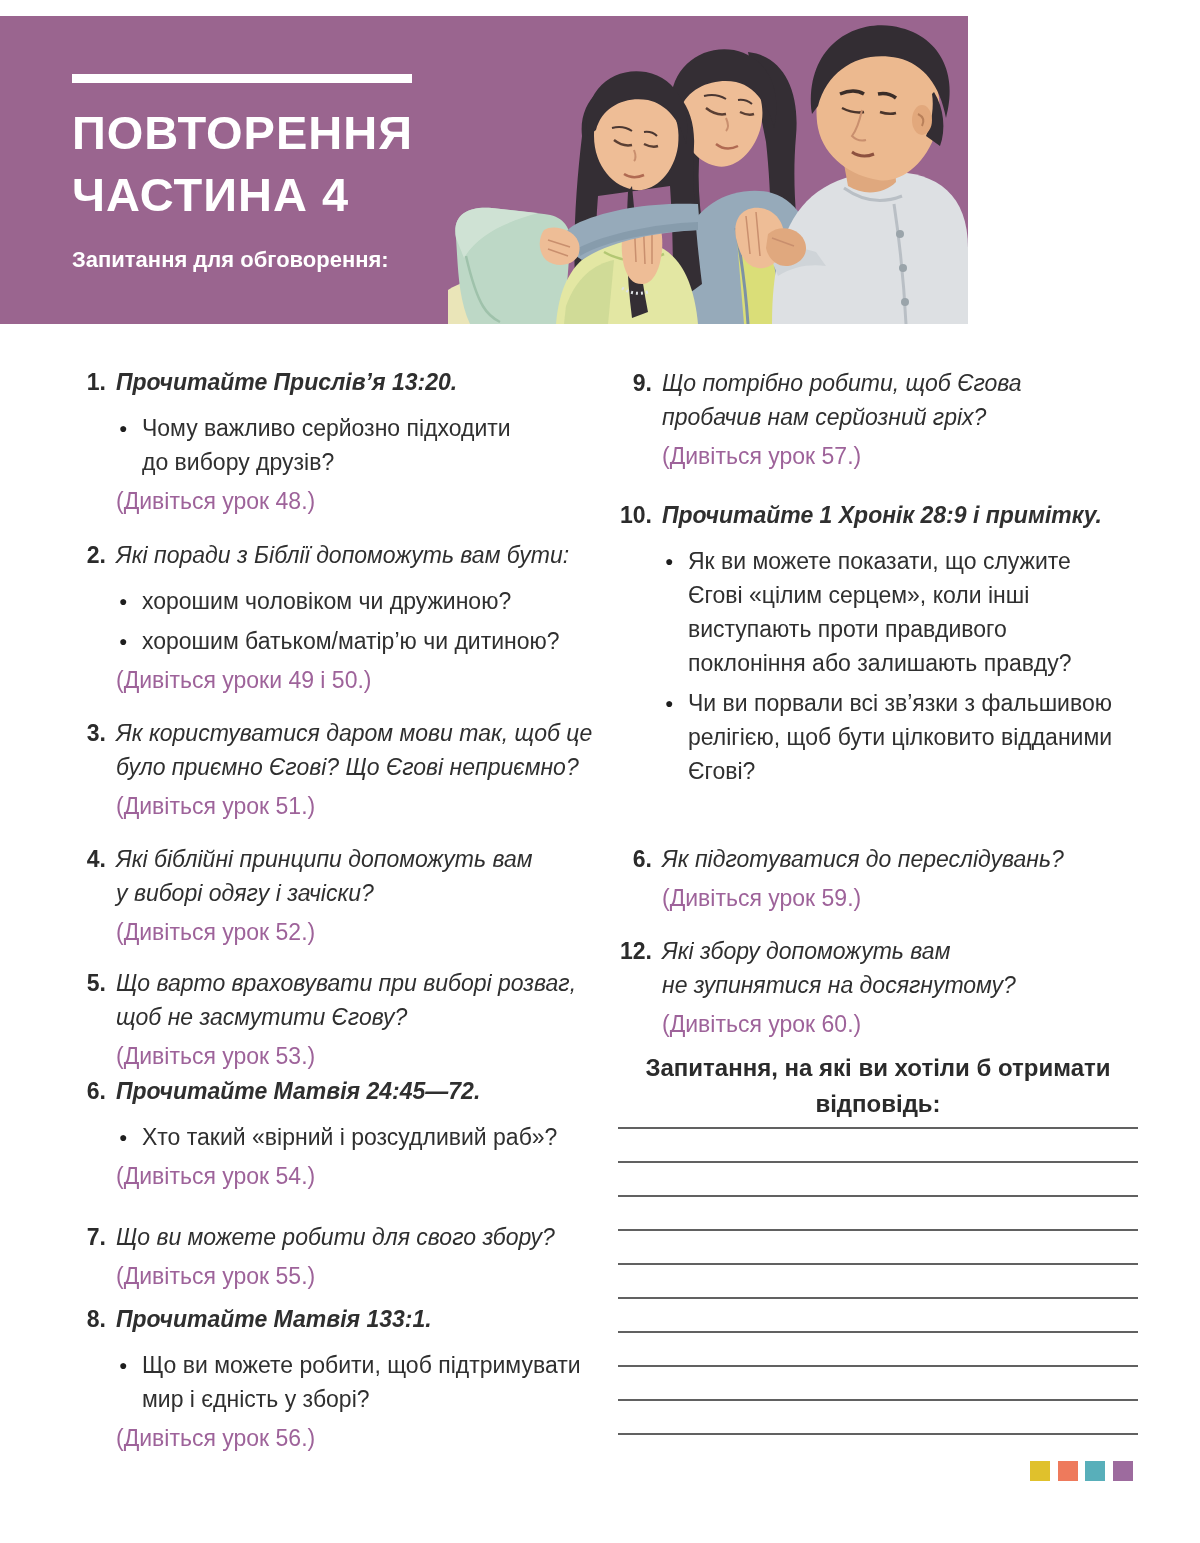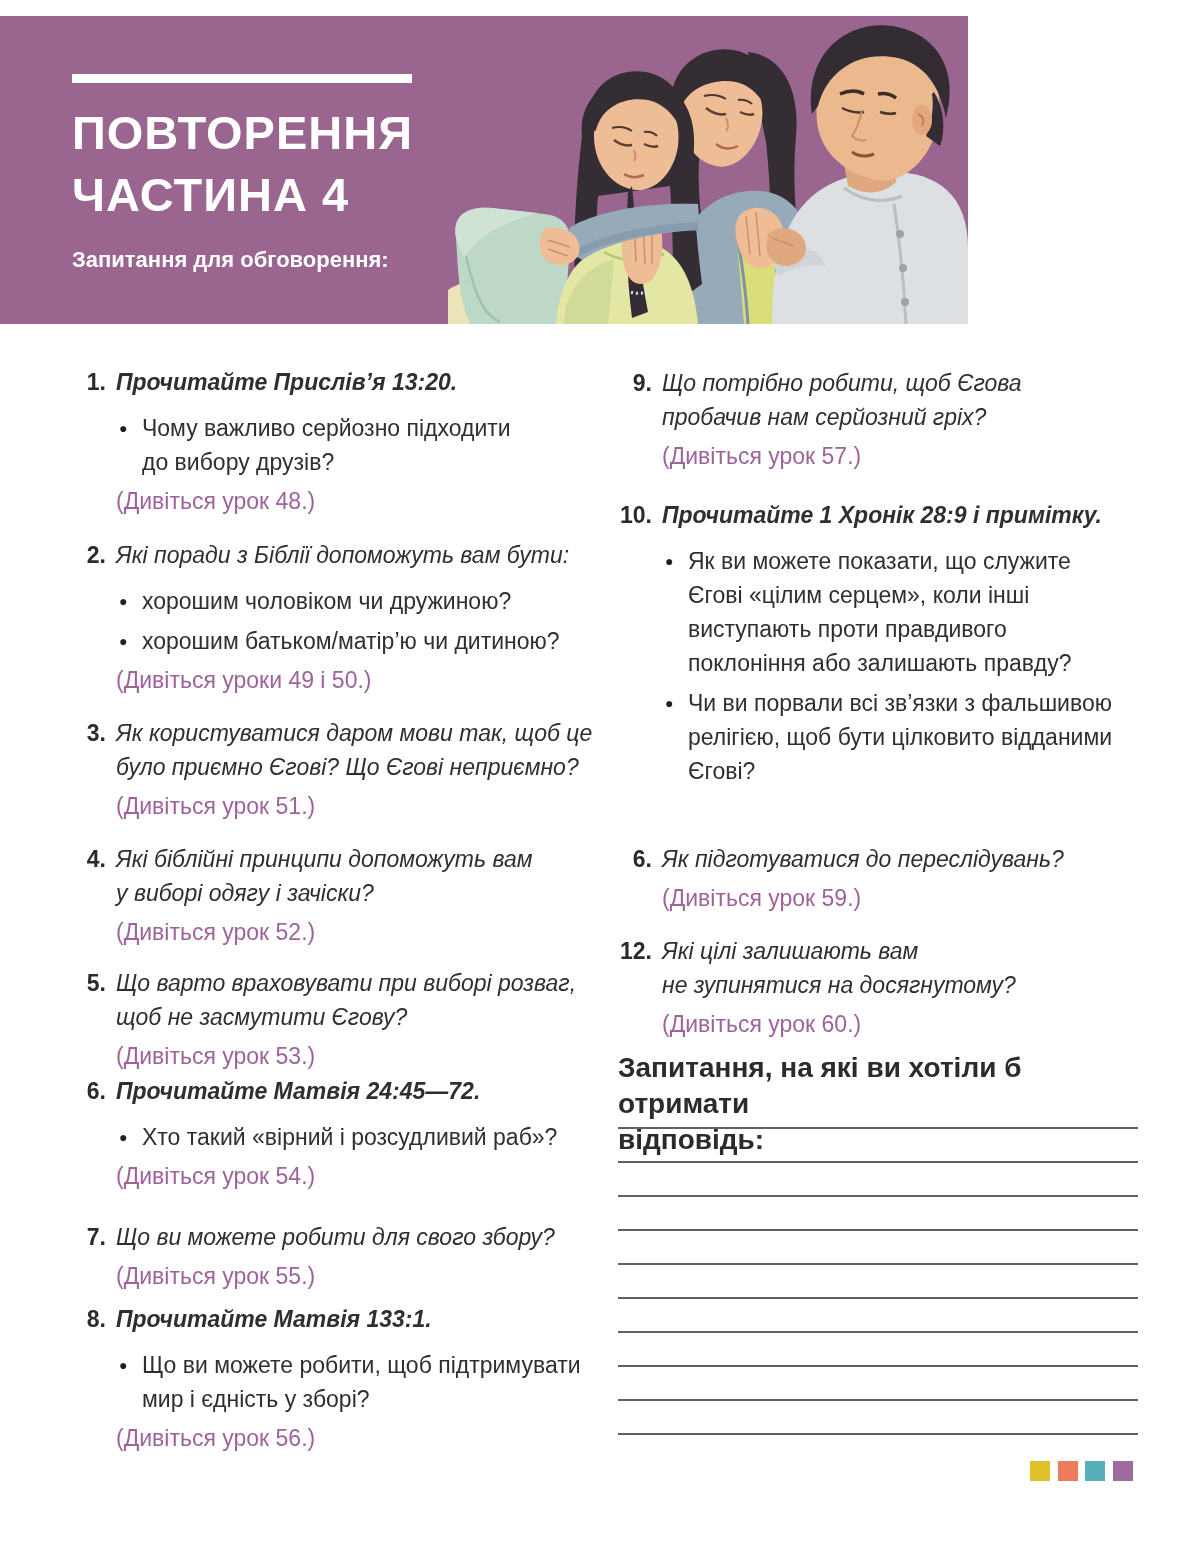--- a/index.html
+++ b/index.html
@@ -20,22 +20,22 @@
   .q.rc{left:610px;width:545px;grid-template-columns:42px 1fr;}
   .qnum{font-weight:700;text-align:right;color:#2b2b2b;}
   .qt{white-space:pre-line;font-style:italic;}
   .qt.b{font-weight:700;}
   .bullets{list-style:none;margin:12px 0 0 0;padding:0;}
   .bullets li{position:relative;padding-left:26px;margin-top:6px;white-space:pre-line;}
   .bullets li .dot{position:absolute;left:3px;top:0;font-size:14px;color:#1e1e1e;}
   .ref{margin-top:5px;color:#9e639a;}
 
   
-  .wheading{position:absolute;left:618px;top:1050px;width:520px;font-size:28px;
-            font-weight:700;line-height:36px;white-space:pre-line;color:#2b2b2b;}
+  .wheading{position:absolute;left:618px;top:1050px;width:520px;font-size:24px;
+            font-weight:700;line-height:36px;white-space:pre-line;color:#2b2b2b;text-align:center;}
   .ans{position:absolute;left:618px;width:520px;height:0;border-top:2px solid #616161;}
   .sq{position:absolute;top:1461px;width:20px;height:20px;}
 </style>
 </head>
 <body>
 
 <div class="page">
 
   <div class="header" style="background: rgb(154, 101, 143);">
     <div class="header-rule"></div>
@@ -231,21 +231,21 @@
     <span class="qnum">6.</span>
     <div>
       <div class="qt">Як підготуватися до переслідувань?</div>
       <div class="ref">(Дивіться урок 59.)</div>
     </div>
   </div>
 
   <div class="q rc" style="top:934px">
     <span class="qnum">12.</span>
     <div>
-      <div class="qt">Які цілі залишають вам
+      <div class="qt">Які збору допоможуть вам
 не зупинятися на досягнутому?</div>
       <div class="ref">(Дивіться урок 60.)</div>
     </div>
   </div>
 
   <div class="wheading">Запитання, на які ви хотіли б отримати
 відповідь:</div>
 
   <div class="ans" style="top:1127px"></div>
   <div class="ans" style="top:1161px"></div>

